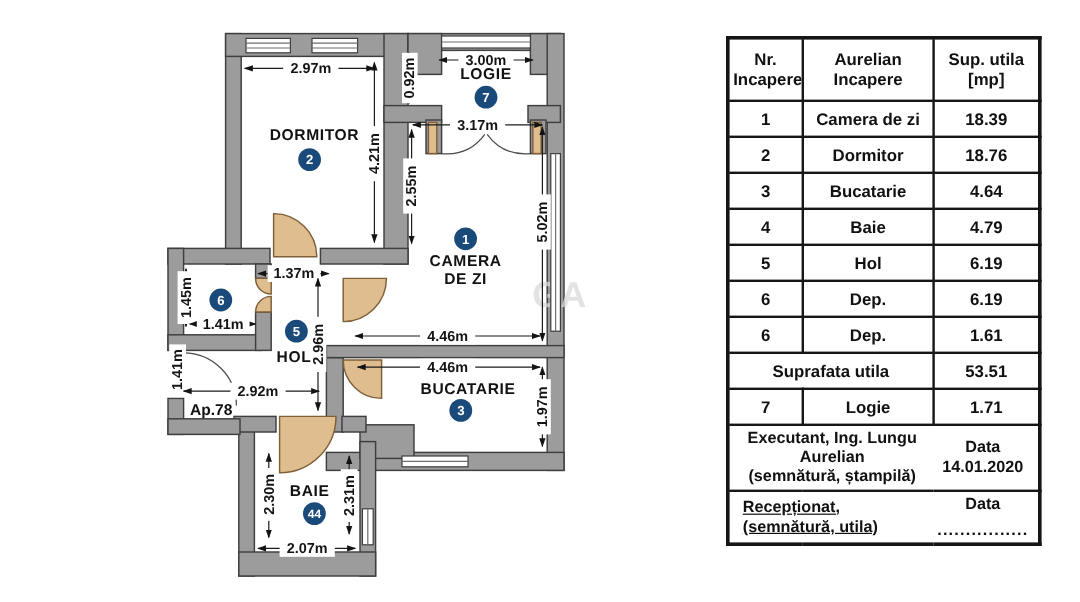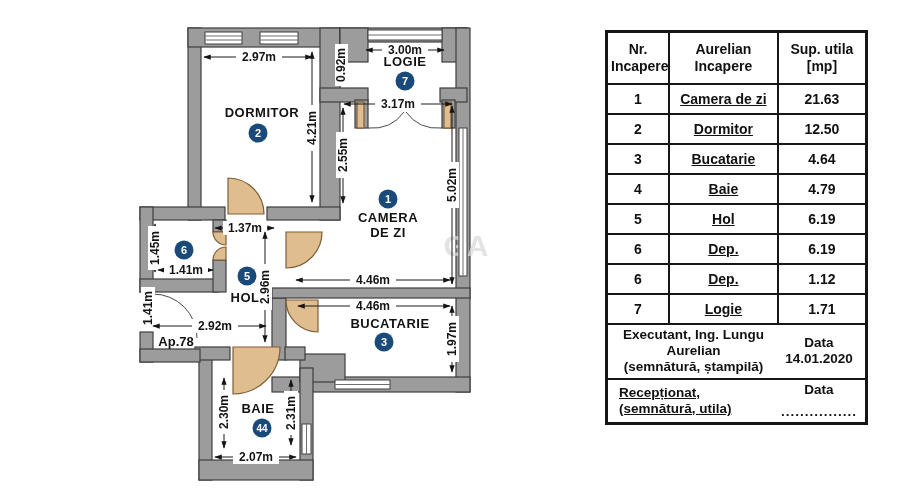--- a/index.html
+++ b/index.html
@@ -19,21 +19,21 @@
   .badge{fill:#1a4a7a;}
   .bt{font:bold 11px "Liberation Sans",sans-serif;fill:#ffffff;text-anchor:middle;}
   .wm{font:bold 30px "Liberation Sans",sans-serif;fill:#dadada;opacity:.75;text-anchor:middle;}
   
   .panel{position:absolute;left:585px;top:30px;margin-left:20px;}
   table.areas{border-collapse:collapse;width:263px;table-layout:fixed;
               font:bold 14px "Liberation Sans",sans-serif;color:#111;border:3px solid #161616;}
   table.areas th,table.areas td{border:2px solid #161616;text-align:center;vertical-align:middle;
               padding:2px 3px;height:24px;overflow:hidden;}
   table.areas th{height:46px;font-size:14px;line-height:1.25;}
-  td.nm{text-align:left;padding-left:10px;text-decoration:underline;}
+  td.nm{text-align:left;padding-left:10px;}
   .sigcell{height:52px;padding:2px 4px;}
   .sig{display:flex;width:100%;align-items:stretch;}
   .sig .lft{flex:1;display:flex;flex-direction:column;justify-content:center;font-size:13.5px;line-height:1.2;}
   .sig .rgt{width:86px;display:flex;flex-direction:column;justify-content:center;font-size:13.5px;line-height:1.2;}
   .sig.exec .lft{text-align:center;}
   .sig.recv .lft{text-align:left;padding-left:8px;text-decoration:underline;}
   .dots{letter-spacing:1px;margin-top:6px;}
 </style>
 </head>
 <body>
@@ -249,26 +249,26 @@
         </colgroup>
       <tbody>
           <tr>
         <th><span>Nr.</span><br><span>Incapere</span></th>
         <th><span>Aurelian</span><br><span>Incapere</span></th>
         <th><span>Sup. utila</span><br><span>[mp]</span></th>
       </tr>
       <tr>
         <td>1</td>
         <td class="nm">Camera de zi</td>
-        <td>21.63</td>
+        <td>18.39</td>
       </tr>
       <tr>
         <td>2</td>
         <td class="nm">Dormitor</td>
-        <td>12.50</td>
+        <td>18.76</td>
       </tr>
       <tr>
         <td>3</td>
         <td class="nm">Bucatarie</td>
         <td>4.64</td>
       </tr>
       <tr>
         <td>4</td>
         <td class="nm">Baie</td>
         <td>4.79</td>
@@ -279,21 +279,25 @@
         <td>6.19</td>
       </tr>
       <tr>
         <td>6</td>
         <td class="nm">Dep.</td>
         <td>6.19</td>
       </tr>
       <tr>
         <td>6</td>
         <td class="nm">Dep.</td>
-        <td>1.12</td>
+        <td>1.61</td>
+      </tr>
+      <tr>
+        <td colspan="2">Suprafata utila</td>
+        <td>53.51</td>
       </tr>
       <tr>
         <td>7</td>
         <td class="nm">Logie</td>
         <td>1.71</td>
       </tr>
       <tr>
         <td colspan="3" class="sigcell">
           <div class="sig exec">
             <div class="lft">

